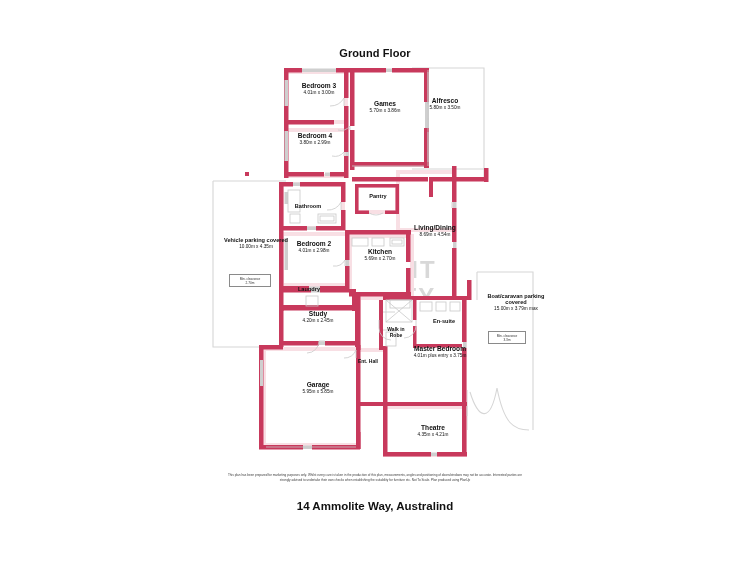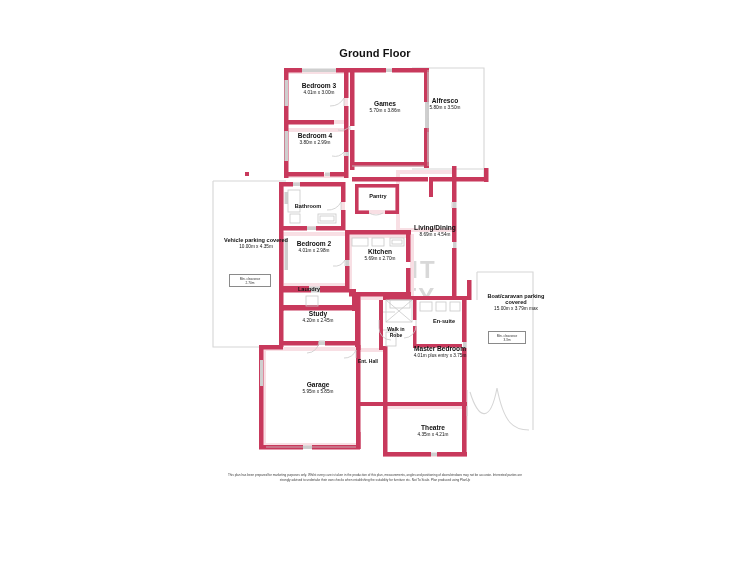--- a/index.html
+++ b/index.html
@@ -464,14 +464,15 @@
         <div>Min. clearance</div>
         <div>2.70m</div>
       </div>
       <div class="clearance-box" style="left: 488px; top: 331px; width: 38px; height: 13px;">
         <div>Min. clearance</div>
         <div>3.3m</div>
       </div>
     </div>
 
   <div id="disclaimer">This plan has been prepared for marketing purposes only. Whilst every care is taken in the production of this plan, measurements, angles and positioning of doors/windows may not be accurate. Interested parties are strongly advised to undertake their own checks when establishing the suitability for furniture etc. Not To Scale. Plan produced using PlanUp</div>
+  <div id="address">14 Ammolite Way, Australind</div>
 
 </div>
 
 </body></html>

